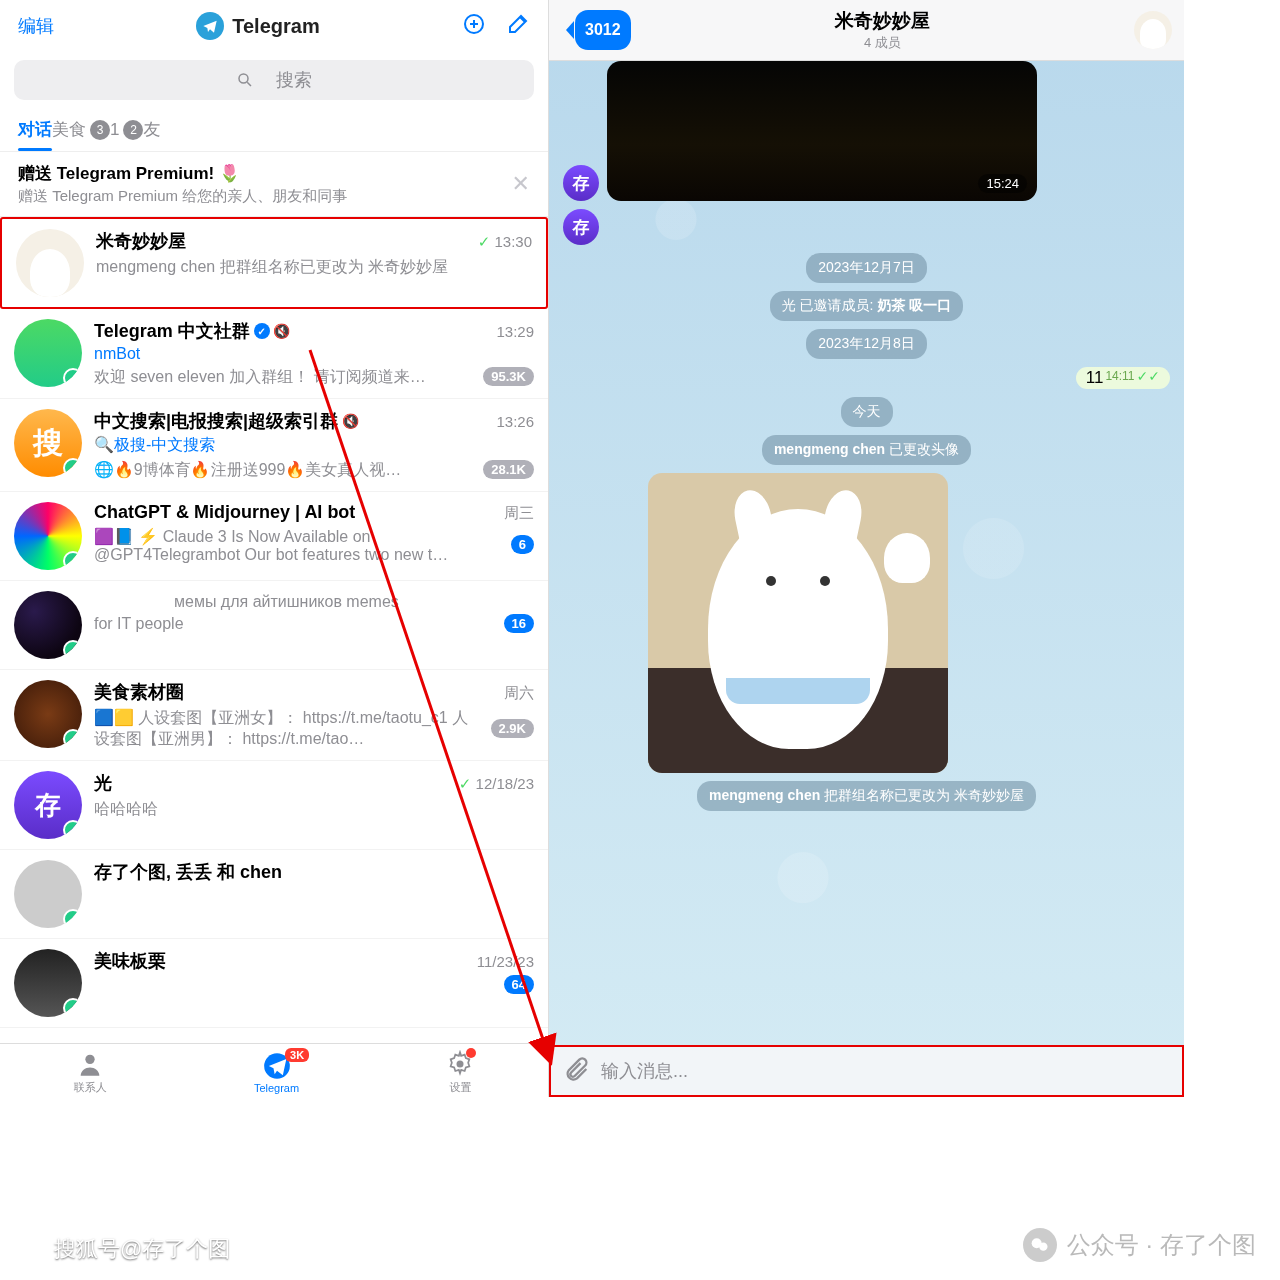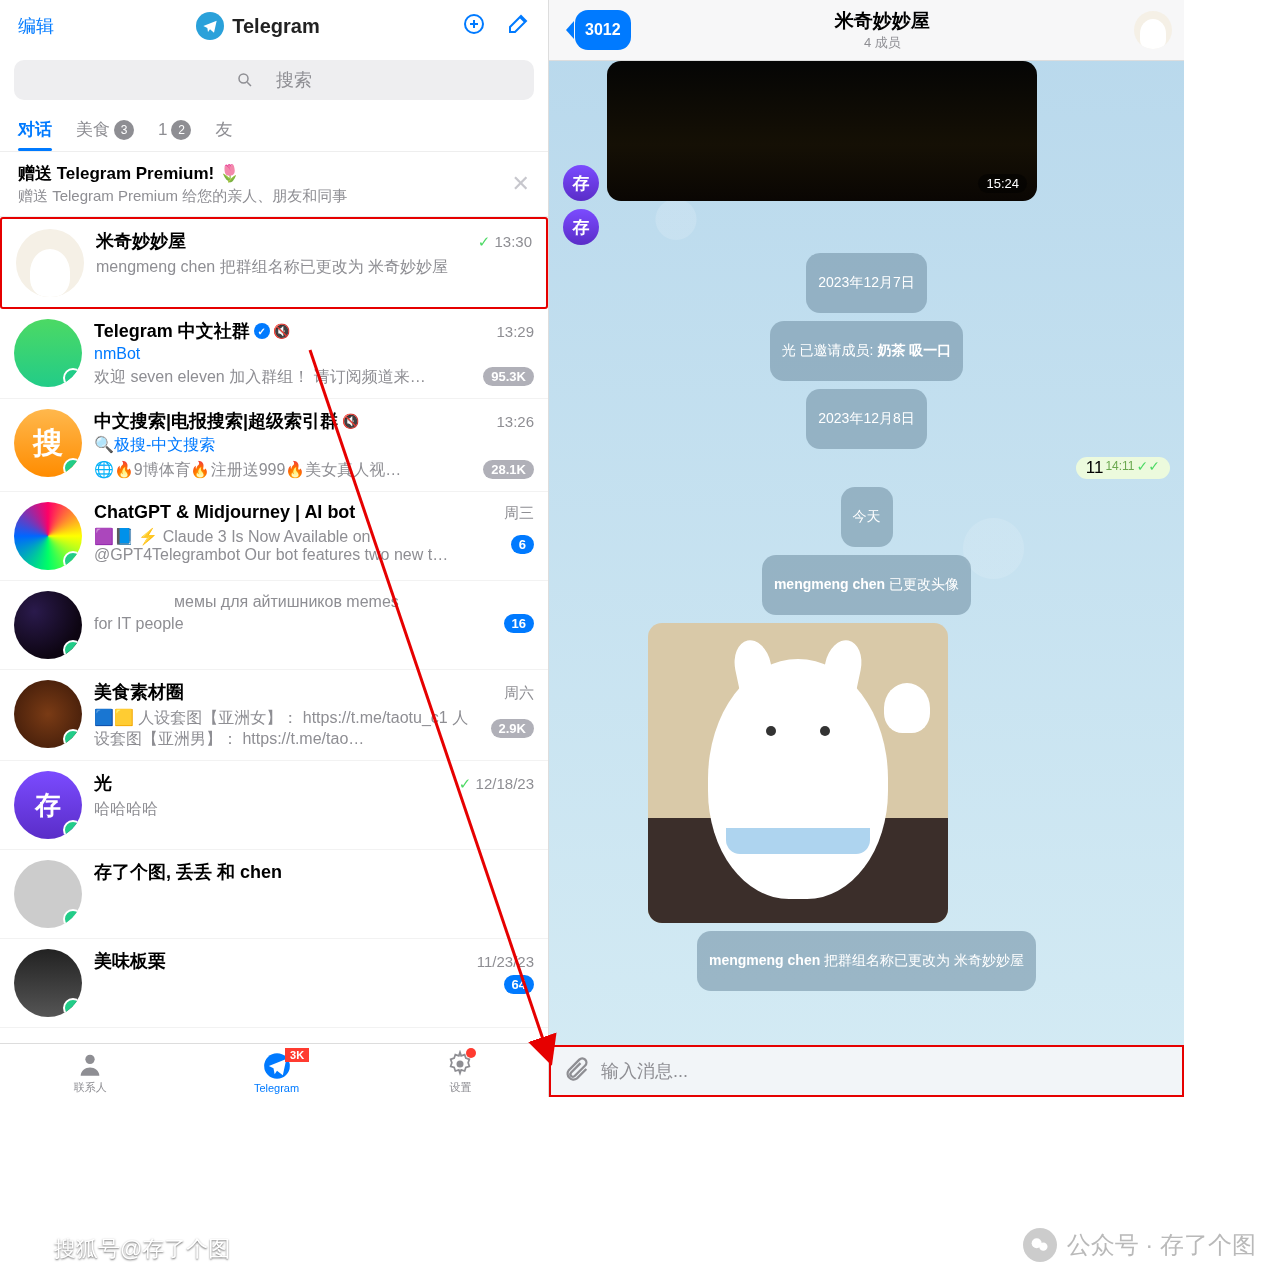--- a/index.html
+++ b/index.html
@@ -10,21 +10,21 @@
 .left{width:549px;display:flex;flex-direction:column;border-right:1px solid #ddd;background:#fff}
 .l-header{display:flex;align-items:center;justify-content:space-between;padding:12px 18px}
 .l-header .title{display:flex;align-items:center;gap:8px;font-size:20px;font-weight:700;color:#222}
 .tg-icon{width:28px;height:28px;border-radius:50%;background:#2aa1da;display:flex;align-items:center;justify-content:center}
 .tg-icon svg{width:16px;height:16px;fill:#fff}
 .l-edit{color:#007aff;font-size:18px}
 .hact{display:flex;gap:20px;color:#007aff}
 .hact svg{width:24px;height:24px;stroke:#007aff;fill:none;stroke-width:2}
 .search{margin:8px 14px;background:#eeeef0;border-radius:10px;height:40px;display:flex;align-items:center;justify-content:center;gap:22px;color:#8e8e93;font-size:18px}
 .search svg{width:18px;height:18px;stroke:#8e8e93;fill:none;stroke-width:2}
-.tabs{display:flex;gap:24px;padding:10px 18px 10px;border-bottom:1px solid #eee;font-size:17px}
+.tabs{display:flex;padding:10px 18px 10px;border-bottom:1px solid #eee;font-size:17px}
 .tab{color:#8e8e93;display:flex;align-items:center;gap:4px}
 .tab.active{color:#007aff;font-weight:600;position:relative}
 .tab.active::after{content:"";position:absolute;left:0;right:0;bottom:-10px;height:3px;background:#007aff;border-radius:2px}
 .tbadge{background:#8e8e93;color:#fff;border-radius:10px;min-width:20px;height:20px;display:inline-flex;align-items:center;justify-content:center;font-size:12px;padding:0 6px}
 .promo{padding:10px 18px;border-bottom:1px solid #eee;display:flex;justify-content:space-between;align-items:center}
 .promo h4{font-size:17px;color:#000;font-weight:600}
 .promo p{font-size:15px;color:#8e8e93;margin-top:2px}
 .promo .x{color:#c7c7cd;font-size:22px}
 
 .chats{flex:1;overflow-y:auto}
@@ -54,21 +54,21 @@
 .msg{color:#8e8e93;font-size:16px;margin-top:2px;overflow:hidden;text-overflow:ellipsis;white-space:nowrap;max-width:390px;display:flex;align-items:center;gap:4px}
 .msg.ln2{white-space:normal;display:-webkit-box;-webkit-line-clamp:2;-webkit-box-orient:vertical}
 .row2{display:flex;justify-content:space-between;align-items:center;margin-top:2px}
 .badge{background:#b0b0b8;color:#fff;border-radius:12px;padding:2px 8px;font-size:13px;font-weight:600}
 .badge.blue{background:#007aff}
 
 .bottombar{display:flex;justify-content:space-around;align-items:center;padding:6px 0 2px;border-top:1px solid #ddd;position:relative}
 .bbitem{display:flex;flex-direction:column;align-items:center;gap:2px;font-size:11px;color:#8e8e93;position:relative}
 .bbitem.active{color:#007aff}
 .bbitem svg{width:28px;height:28px}
-.bb-badge{position:absolute;top:-4px;right:-10px;background:#ff3b30;color:#fff;border-radius:0;font-size:11px;padding:1px 5px;font-weight:600}
+.bb-badge{position:absolute;top:-4px;right:-10px;background:#ff3b30;color:#fff;border-radius:6px;font-size:11px;padding:1px 5px;font-weight:600}
 .dot{position:absolute;top:-2px;right:-2px;width:10px;height:10px;border-radius:50%;background:#ff3b30}
 
 
 .right{flex:1;display:flex;flex-direction:column;background:#c8e0ed;position:relative}
 .right::before{content:"";position:absolute;inset:0;background:
  radial-gradient(circle at 20% 20%,rgba(255,255,255,.15) 20px,transparent 21px),
  radial-gradient(circle at 70% 50%,rgba(255,255,255,.12) 30px,transparent 31px),
  radial-gradient(circle at 40% 80%,rgba(255,255,255,.15) 25px,transparent 26px),
  linear-gradient(#b8d8ec,#d4ebf4);pointer-events:none}
 .r-header{background:#f7f7f8;display:flex;align-items:center;padding:8px 12px;gap:8px;position:relative;z-index:2;border-bottom:1px solid #ddd}
@@ -87,21 +87,21 @@
 .sava.purple{background:linear-gradient(#7b4bff,#5a2dc8);color:#fff;font-size:17px;font-weight:700;display:flex;align-items:center;justify-content:center}
 .mediacard{background:#000;border-radius:14px;overflow:hidden;position:relative;flex:1;max-width:430px}
 .mediacard.img1{height:140px;background:linear-gradient(#050505,#151005 60%,#0a0603);margin-top:-10px}
 .mediacard.vid{height:240px;display:flex;align-items:center;justify-content:center}
 .play{width:0;height:0;border-left:24px solid #fff;border-top:14px solid transparent;border-bottom:14px solid transparent;margin-left:6px}
 .dl{position:absolute;top:10px;left:12px;display:flex;align-items:center;gap:8px;color:#fff;font-size:13px}
 .dl .dlicon{width:30px;height:30px;border:2px solid rgba(255,255,255,.7);border-radius:50%;display:flex;align-items:center;justify-content:center}
 .dl .dlicon svg{width:14px;height:14px;fill:#fff}
 .mtime{position:absolute;bottom:8px;right:10px;background:rgba(0,0,0,.5);color:#fff;font-size:13px;padding:2px 8px;border-radius:10px}
 
-.syspill{align-self:center;background:rgba(120,150,170,.62);color:#fff;font-size:14px;font-weight:500;padding:21px 12px;border-radius:14px}
+.syspill{align-self:center;background:rgba(120,150,170,.62);color:#fff;font-size:14px;font-weight:500;padding:6px 12px;border-radius:14px}
 .syspill b{font-weight:700}
 .out-row{display:flex;justify-content:flex-end}
 .outb{background:#ecfadd;border-radius:16px;padding:1px 10px;display:flex;align-items:flex-start;gap:2px}
 .outb .txt{font-size:17px;color:#000}
 .outb .ot{font-size:12px;color:#6aa84f;display:flex;align-items:center;gap:2px}
 .outb .ot .cks{color:#4cd964;font-size:14px}
 .bigimg{max-width:300px;border-radius:14px;overflow:hidden;background:#d9c9a8;height:300px;margin-left:14%;position:relative}
 .bigimg .kitty{position:absolute;inset:12% 20% 8% 20%;background:#fff;border-radius:50% 50% 45% 45%}
 .bigimg .kitty::before{content:"";position:absolute;top:-8%;left:15%;width:20%;height:22%;background:#fff;border-radius:50% 50% 0 0;transform:rotate(-12deg)}
 .bigimg .kitty::after{content:"";position:absolute;top:-8%;right:15%;width:20%;height:22%;background:#fff;border-radius:50% 50% 0 0;transform:rotate(12deg)}

